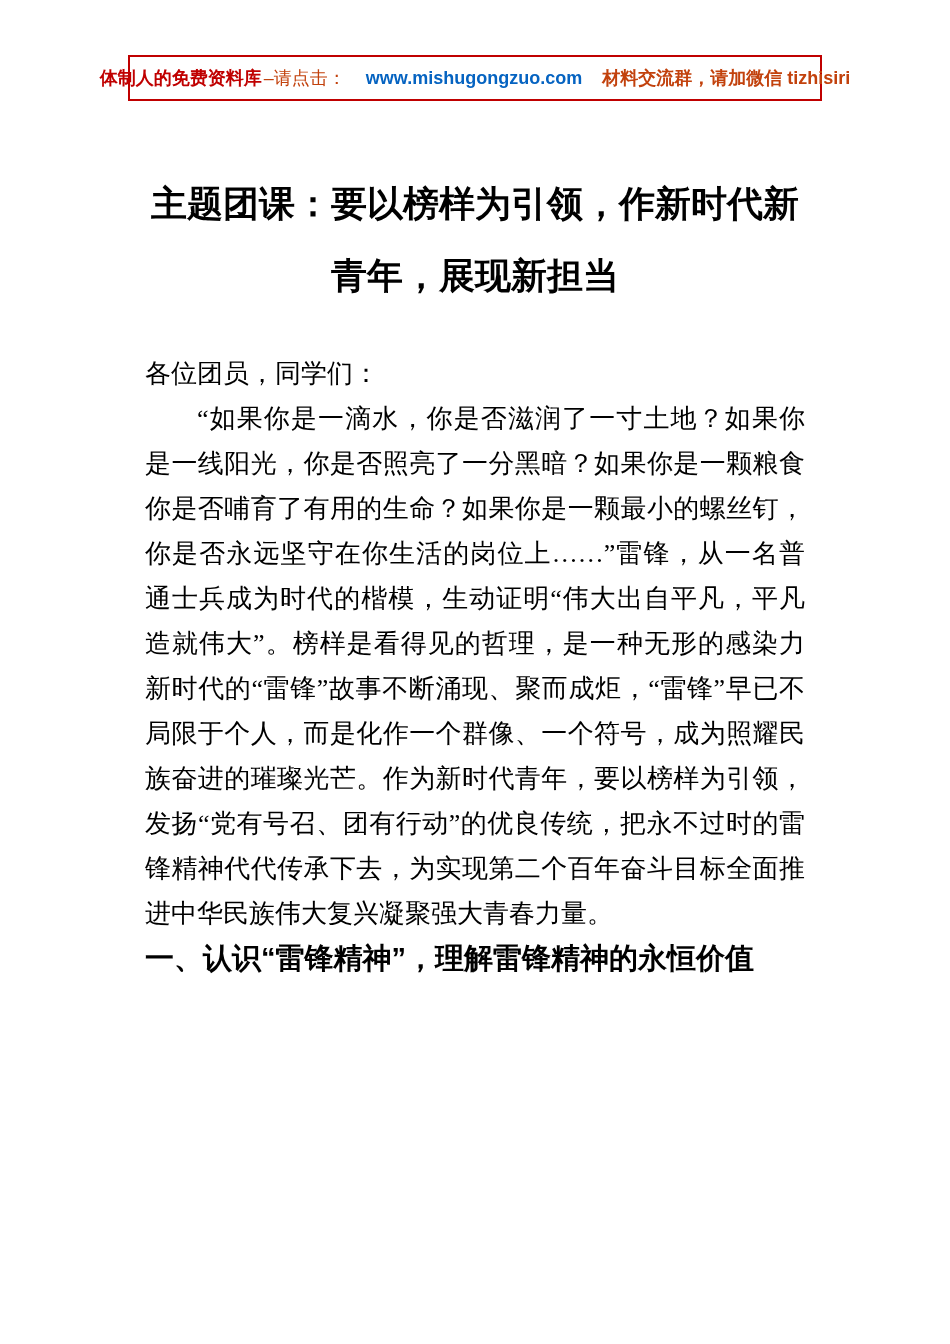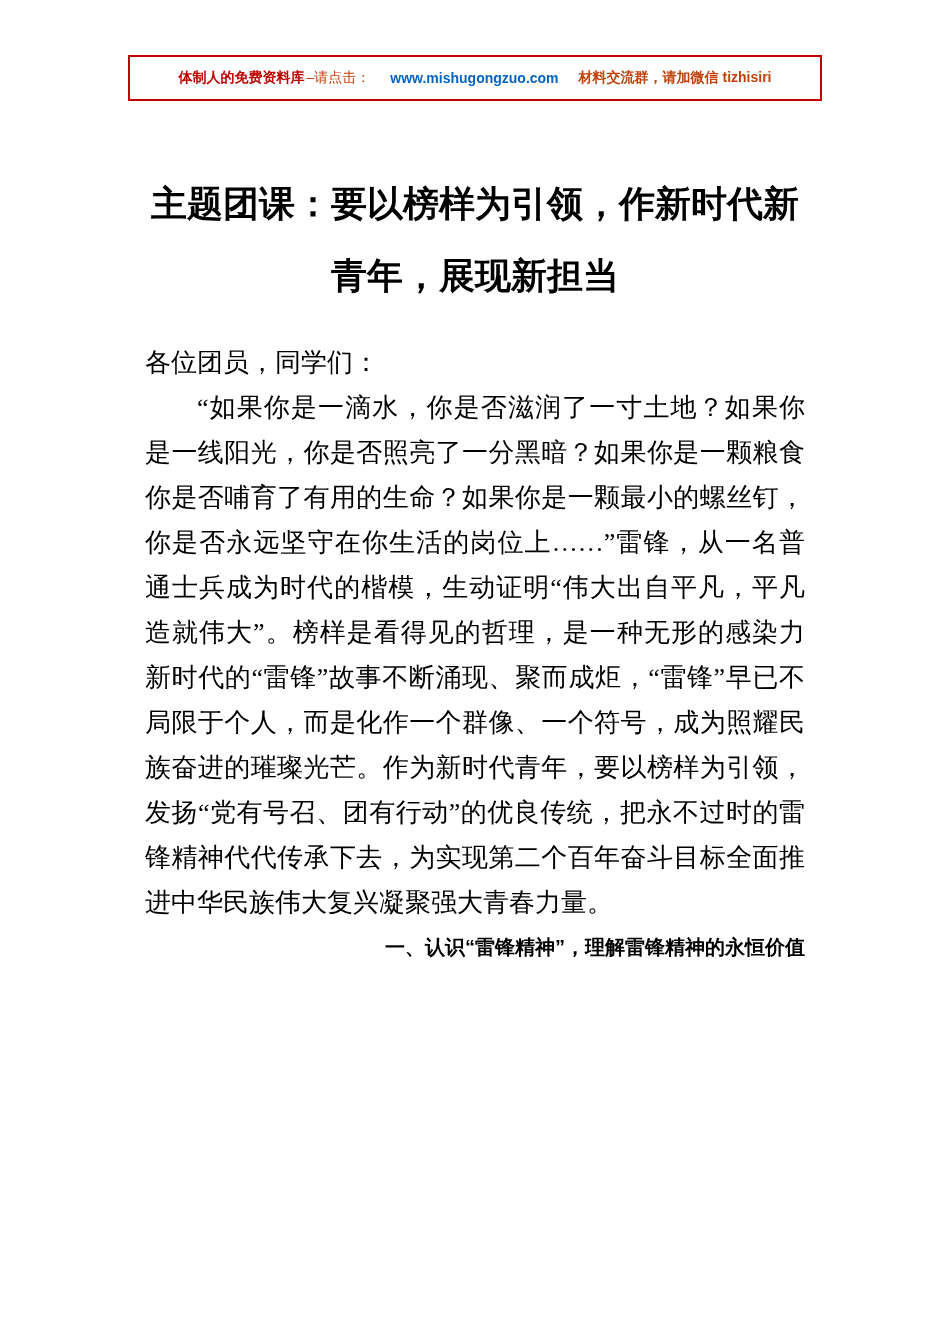--- a/index.html
+++ b/index.html
@@ -12,45 +12,45 @@
     overflow:hidden;
     color:#000000;
     font-family:"Liberation Serif","DejaVu Serif",serif;
   }
   .header-box {
     position:absolute; left:128px; top:55px;
     width:694px; height:46px;
     border:2px solid #c00000;
     display:flex; align-items:center; justify-content:center;
     white-space:nowrap;
-    font-size:14px; font-weight:bold;
+    font-size:18px; font-weight:bold;
     font-family:"Liberation Sans","DejaVu Sans",sans-serif;
   }
   .header-brand { color:#c00000; }
   .header-note  { color:#c2410c; font-weight:normal; margin-left:2px; }
   .header-url   { color:#0563c1; text-decoration:none; margin:0 20px; cursor:pointer; }
   .header-suffix{ color:#c2410c; }
   .content {
     position:absolute; left:145px; top:168px; width:660px;
   }
   .doc-title {
     font-size:36px; line-height:72px;
     font-weight:bold; text-align:center;
   }
   .body-text {
-    margin-top:28px;
+    margin-top:39px;
     font-size:26px; line-height:45px;
     text-align:justify;
   }
   .body-text p { margin:0; }
   .salutation { text-indent:0; }
   .para { text-indent:2em; }
   .section-heading {
-    font-size:20px; line-height:45px;
-    font-weight:bold; text-align:right; text-indent:0;
+    font-size:29px; line-height:45px;
+    font-weight:bold; text-align:left; text-indent:0;
     font-family:"Liberation Sans","DejaVu Sans",sans-serif;
   }
 </style>
 </head>
 <body>
 
 <div class="page">
 
   <div class="header-box">
     <span class="header-brand">体制人的免费资料库</span>

